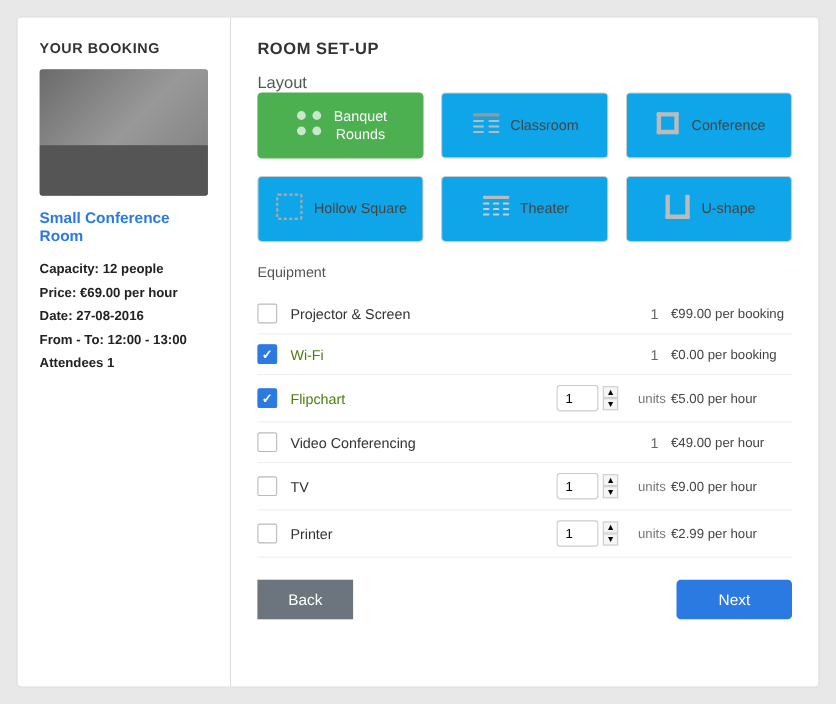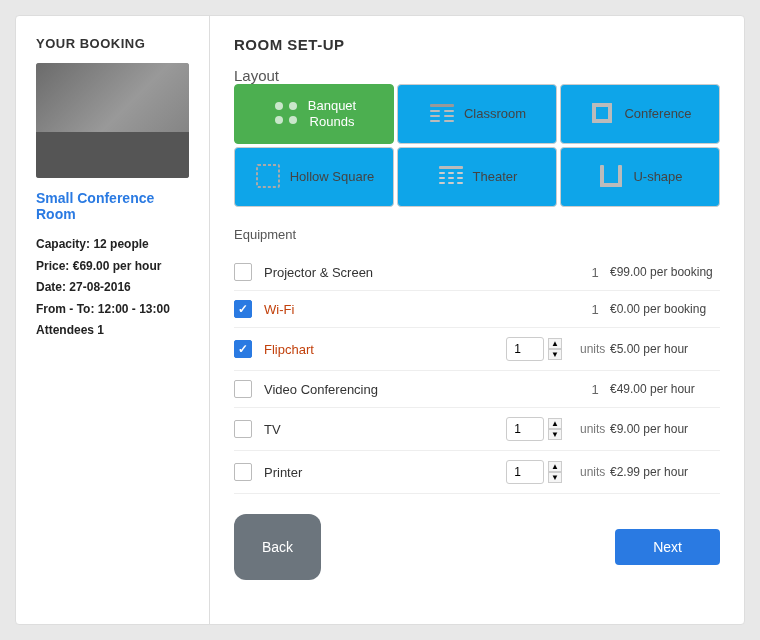--- a/index.html
+++ b/index.html
@@ -91,21 +91,21 @@
     }
     .subsection-title {
       font-size: 15px;
       color: #555;
     }
 
     
     .layout-grid {
       display: grid;
       grid-template-columns: repeat(3, 1fr);
-      gap: 3px;
+      gap: 16px;
       margin-bottom: 20px;
     }
     .layout-card {
       border: 1px solid #ccc;
       border-radius: 4px;
       padding: 10px 8px;
       display: flex;
       align-items: center;
       justify-content: center;
       gap: 8px;
@@ -167,21 +167,21 @@
       content: '✓';
       color: white;
       font-size: 12px;
       font-weight: bold;
     }
     .equip-name {
       flex: 1;
       color: #333;
     }
     .equip-name.link-style {
-      color: #c2410c;
+      color: #4d7c0f;
     }
     .equip-qty {
       color: #666;
       width: 30px;
       text-align: center;
     }
     .qty-input-wrap {
       display: flex;
       align-items: center;
       gap: 4px;
@@ -224,22 +224,22 @@
     .button-row {
       display: flex;
       justify-content: space-between;
       align-items: center;
       margin-top: 20px;
     }
     .btn-back {
       background: #6c757d;
       color: white;
       border: none;
-      border-radius: 12px;
-      padding: 25px 28px;
+      border-radius: 0;
+      padding: 10px 28px;
       font-size: 14px;
       cursor: pointer;
     }
     .btn-next {
       background: #2a7ae2;
       color: white;
       border: none;
       border-radius: 4px;
       padding: 10px 38px;
       font-size: 14px;

